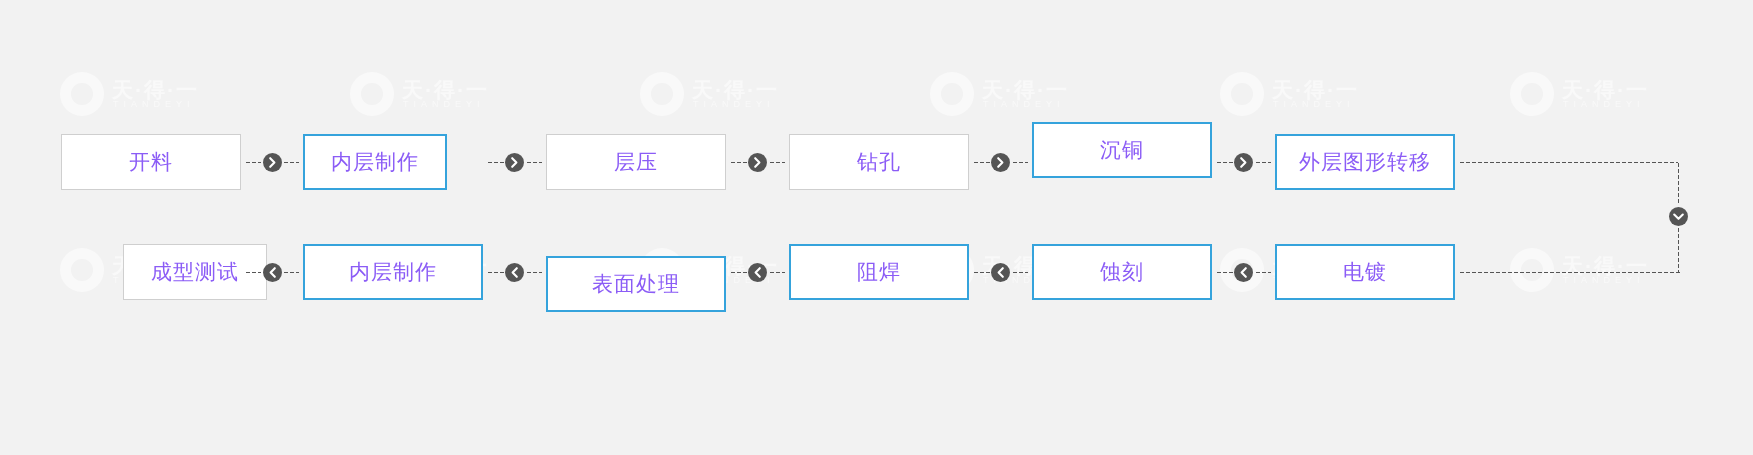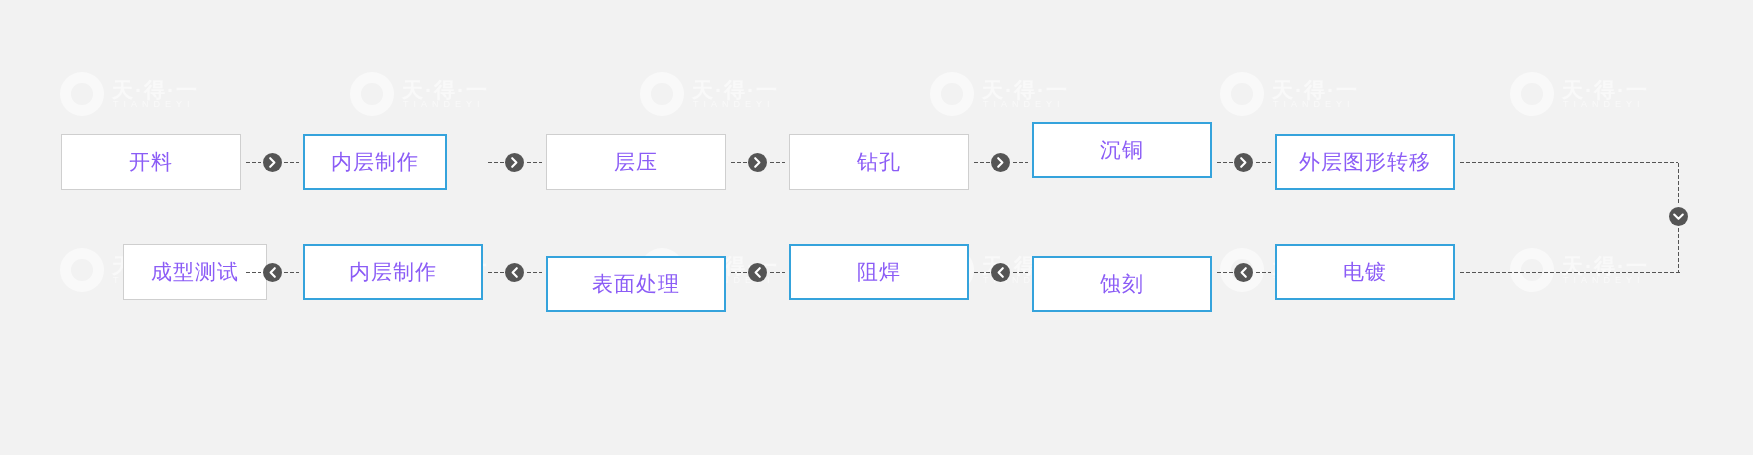--- a/index.html
+++ b/index.html
@@ -205,21 +205,21 @@
         </svg>
       </div>
       <div class="node hl" style="left: 789px; top: 244px; width: 180px;">阻焊</div>
       <div class="dots-h" style="left: 973px; top: 270.5px; width: 16.5px;"></div>
       <div class="dots-h" style="left: 1011.5px; top: 270.5px; width: 16.5px;"></div>
       <div class="chip" style="left: 991px; top: 262.5px;">
         <svg width="19" height="19" viewBox="0 0 19 19">
           <path d="M11.8 5.2 L7.6 9.5 L11.8 13.8" fill="none" stroke="#ffffff" stroke-width="2.1" stroke-linecap="round" stroke-linejoin="round"></path>
         </svg>
       </div>
-      <div class="node hl" style="left: 1032px; top: 244px; width: 180px; margin-top: 12px;">蚀刻</div>
+      <div class="node hl" style="left: 1032px; top: 244px; width: 180px;">蚀刻</div>
       <div class="dots-h" style="left: 1216px; top: 270.5px; width: 16.5px;"></div>
       <div class="dots-h" style="left: 1254.5px; top: 270.5px; width: 16.5px;"></div>
       <div class="chip" style="left: 1234px; top: 262.5px;">
         <svg width="19" height="19" viewBox="0 0 19 19">
           <path d="M11.8 5.2 L7.6 9.5 L11.8 13.8" fill="none" stroke="#ffffff" stroke-width="2.1" stroke-linecap="round" stroke-linejoin="round"></path>
         </svg>
       </div>
       <div class="node hl" style="left: 1275px; top: 244px; width: 180px;">电镀</div>
       <div class="dots-h" style="left: 1459px; top: 160.5px; width: 219px;"></div>
       <div class="dots-v" style="left: 1676.5px; top: 162px; height: 43px;"></div>

